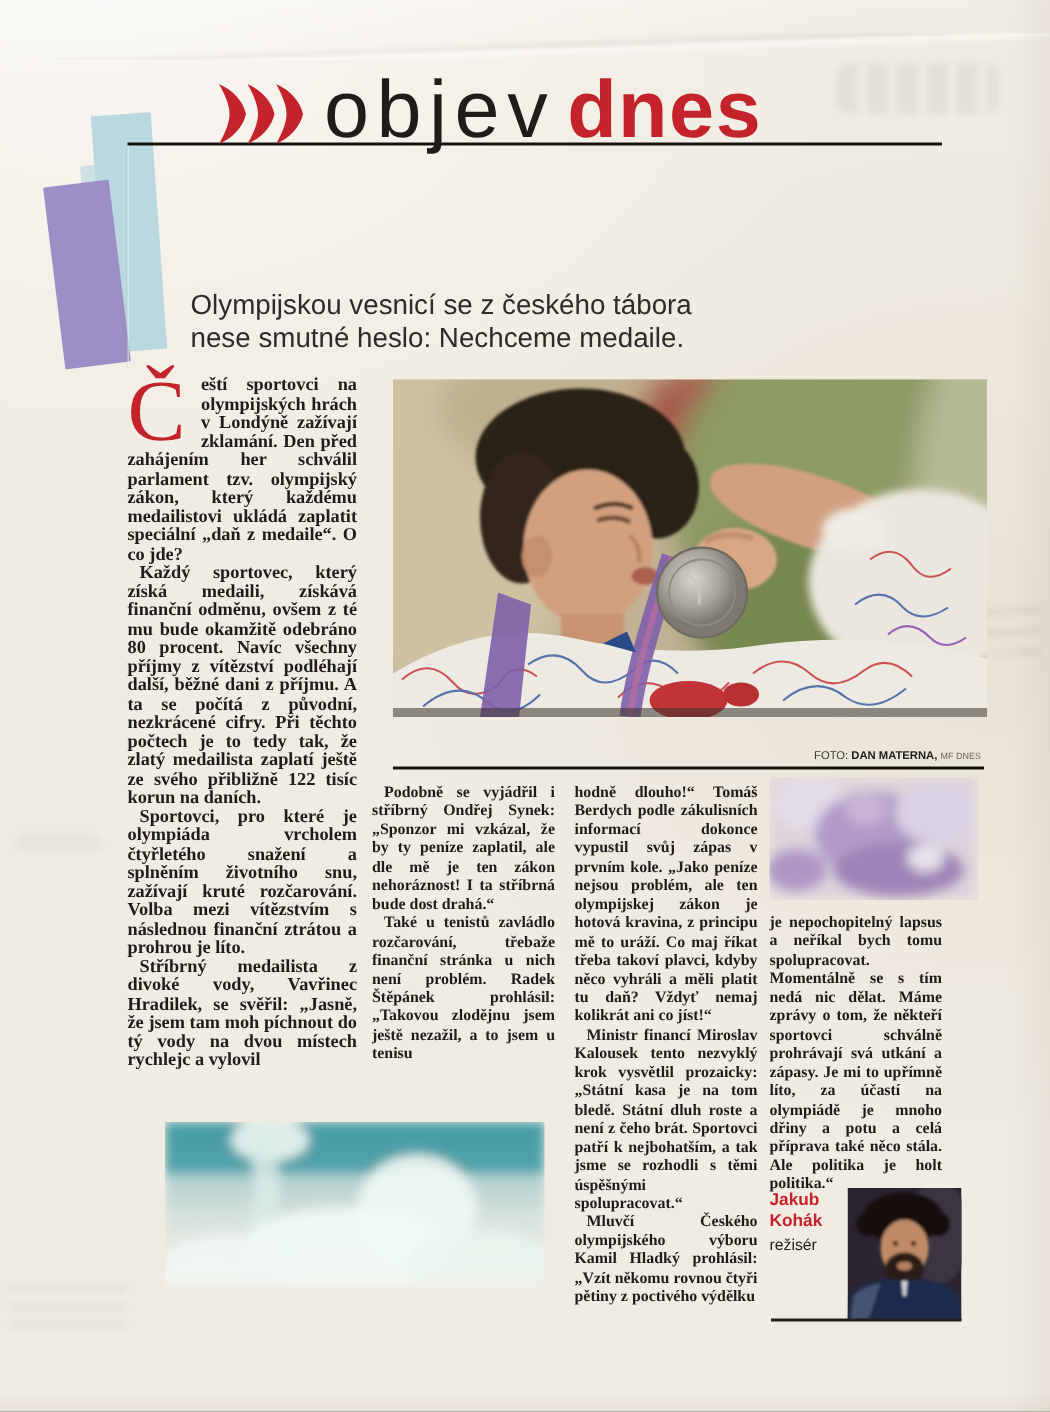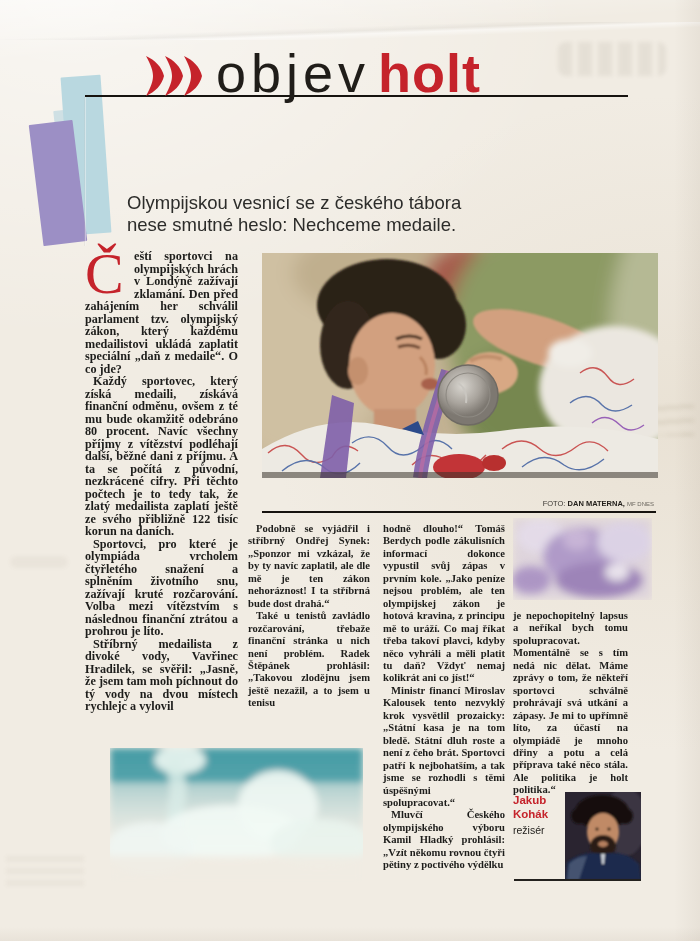--- a/index.html
+++ b/index.html
@@ -101,21 +101,21 @@
   <div class="abs kicker-rule"></div>
   <div class="abs kicker">
     <svg width="60" height="42" viewBox="0 0 60 42">
       <g fill="#c5232b">
         <path d="M0,1 C9,5 16,12 18,21 C16,30 9,37 0,41 C5,32 7,26 7,21 C7,16 5,10 0,1 Z"></path>
         <path d="M19,1 C28,5 35,12 37,21 C35,30 28,37 19,41 C24,32 26,26 26,21 C26,16 24,10 19,1 Z"></path>
         <path d="M38,1 C47,5 54,12 56,21 C54,30 47,37 38,41 C43,32 45,26 45,21 C45,16 43,10 38,1 Z"></path>
       </g>
     </svg>
     <span class="kicker-word-light">objev</span>
-    <span class="kicker-word-bold">holt</span>
+    <span class="kicker-word-bold">dnes</span>
   </div>
 
   <div class="abs subhead">
     <div>Olympijskou vesnicí se z českého tábora</div>
     <div>nese smutné heslo: Nechceme medaile.</div>
   </div>
 
   <div class="abs main-photo">
     <svg width="396" height="225" viewBox="0 0 396 225">
       <defs>
@@ -191,21 +191,21 @@
   <div class="abs caption-rule"></div>
 
   <div class="abs col col-1">
     <span class="dropcap">Č</span>
   <p>eští sportovci na olympijských hrách v Londýně zažívají zklamání. Den před zahájením her schválil parlament tzv. olympijský zákon, který každému medailistovi ukládá zaplatit speciální „daň z medaile“. O co jde?</p>
       <p class="ind">Každý sportovec, který získá medaili, získává finanční odměnu, ovšem z té mu bude okamžitě odebráno 80 procent. Navíc všechny příjmy z vítězství podléhají další, běžné dani z příjmu. A ta se počítá z původní, nezkrácené cifry. Při těchto počtech je to tedy tak, že zlatý medailista zaplatí ještě ze svého přibližně 122 tisíc korun na daních.</p>
       <p class="ind">Sportovci, pro které je olympiáda vrcholem čtyřletého snažení a splněním životního snu, zažívají kruté rozčarování. Volba mezi vítězstvím s následnou finanční ztrátou a prohrou je líto.</p>
       <p class="ind">Stříbrný medailista z divoké vody, Vavřinec Hradilek, se svěřil: „Jasně, že jsem tam moh píchnout do tý vody na dvou místech rychlejc a vylovil</p>
     </div>
   <div class="abs col col-2">
-      <p class="ind">Podobně se vyjádřil i stříbrný Ondřej Synek: „Sponzor mi vzkázal, že by ty navíc zaplatil, ale dle mě je ten zákon nehoráznost! I ta stříbrná bude dost drahá.“</p>
+      <p class="ind">Podobně se vyjádřil i stříbrný Ondřej Synek: „Sponzor mi vzkázal, že by ty peníze zaplatil, ale dle mě je ten zákon nehoráznost! I ta stříbrná bude dost drahá.“</p>
       <p class="ind">Také u tenistů zavládlo rozčarování, třebaže finanční stránka u nich není problém. Radek Štěpánek prohlásil: „Takovou zlodějnu jsem ještě nezažil, a to jsem u tenisu</p>
     </div>
   <div class="abs col col-3">
       <p>hodně dlouho!“ Tomáš Berdych podle zákulisních informací dokonce vypustil svůj zápas v prvním kole. „Jako peníze nejsou problém, ale ten olympijskej zákon je hotová kravina, z principu mě to uráží. Co maj říkat třeba takoví plavci, kdyby něco vyhráli a měli platit tu daň? Vždyť nemaj kolikrát ani co jíst!“</p>
       <p class="ind">Ministr financí Miroslav Kalousek tento nezvyklý krok vysvětlil prozaicky: „Státní kasa je na tom bledě. Státní dluh roste a není z čeho brát. Sportovci patří k nejbohatším, a tak jsme se rozhodli s těmi úspěšnými spolupracovat.“</p>
       <p class="ind">Mluvčí Českého olympijského výboru Kamil Hladký prohlásil: „Vzít někomu rovnou čtyři pětiny z poctivého výdělku</p>
     </div>
   <div class="abs col col-4">
       <p>je nepochopitelný lapsus a neříkal bych tomu spolupracovat. Momentálně se s tím nedá nic dělat. Máme zprávy o tom, že někteří sportovci schválně prohrávají svá utkání a zápasy. Je mi to upřímně líto, za účastí na olympiádě je mnoho dřiny a potu a celá příprava také něco stála. Ale politika je holt politika.“</p>
     </div>

